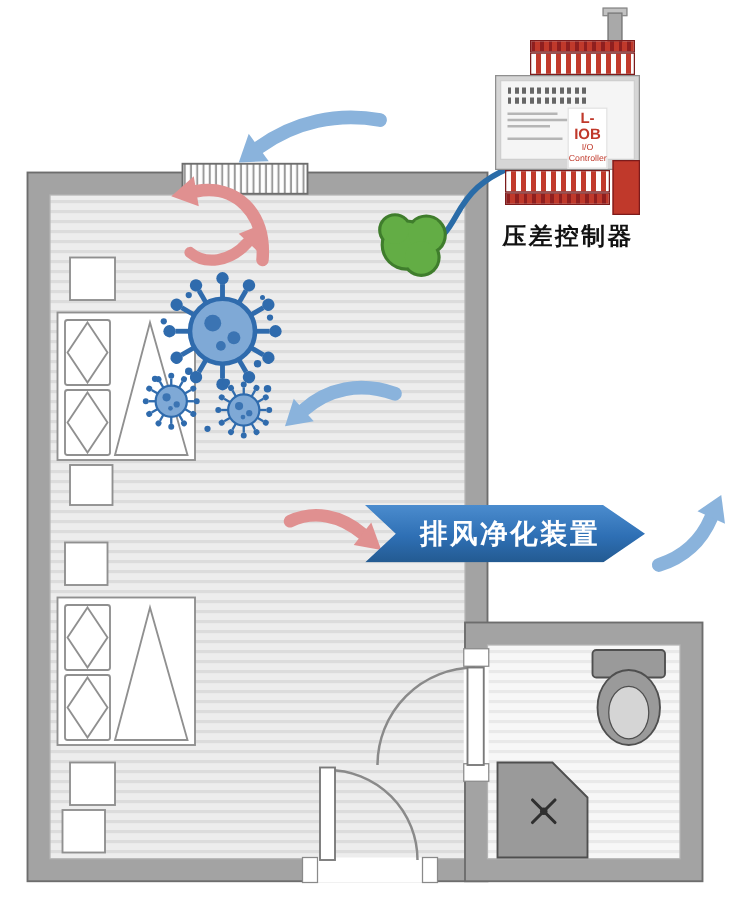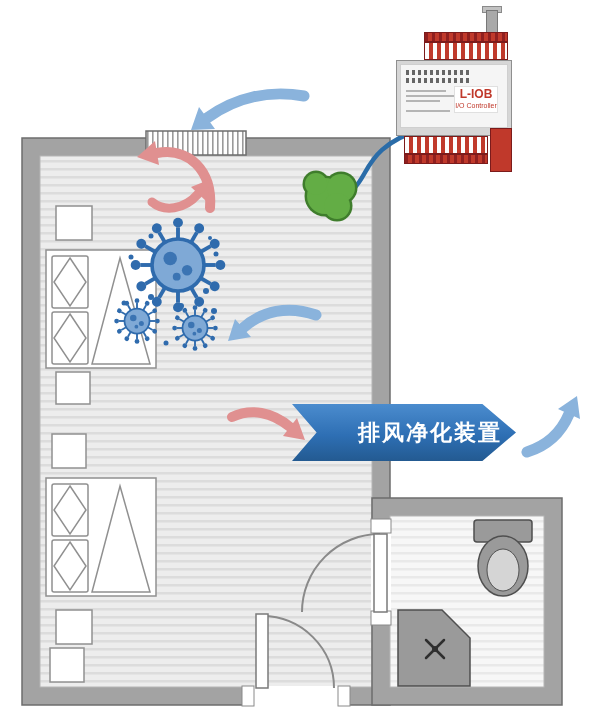--- a/index.html
+++ b/index.html
@@ -45,23 +45,23 @@
     position:absolute;display:flex;align-items:center;justify-content:center;
     color:#fff;font-weight:700;
     background:linear-gradient(180deg,var(--banner_blue_light,#4b8cce) 0%,var(--banner_blue,#2e6fb4) 55%,var(--banner_blue_dark,#235a91) 100%);
   }
   .banner-supply{
     left:310px;top:300px;width:210px;height:57px;
     clip-path:polygon(0% 50%,15% 0%,100% 0%,89% 50%,100% 100%,15% 100%);
     font-size:24px;letter-spacing:3px;padding-left:16px;box-sizing:border-box;
   }
   .banner-exhaust{
-    left:292px;top:404px;width:224px;height:57px;
+    left:292px;top:404px;width:224px;height:46px;
     clip-path:polygon(0% 0%,85% 0%,100% 50%,85% 100%,0% 100%,11% 50%);
-    font-size:22px;letter-spacing:2px;padding-left:22px;padding-right:14px;box-sizing:border-box;justify-content:flex-end;
+    font-size:22px;letter-spacing:2px;padding-left:22px;padding-right:14px;box-sizing:border-box;
   }
 
   
   .controller{position:absolute;left:396px;top:14px;width:118px;height:152px;}
   .controller > div{position:absolute;box-sizing:border-box;}
   .bolt{left:90px;top:-4px;width:12px;height:24px;background:#a9a9a9;border:1px solid #787878;}
   .bolt-cap{left:86px;top:-8px;width:20px;height:7px;background:#c2c2c2;border:1px solid #8a8a8a;}
   .screws-top{left:28px;top:18px;width:84px;height:10px;
     background:repeating-linear-gradient(90deg,#8f1f1f 0 3px,var(--device_red,#c0392b) 3px 7px);border:1px solid #7c1b1b;}
   .term-top{left:28px;top:28px;width:84px;height:18px;
@@ -69,21 +69,21 @@
   .dev-body{left:0;top:46px;width:116px;height:76px;background:#d6d6d6;border:1px solid #8f8f8f;}
   .dev-face{left:4px;top:50px;width:108px;height:64px;background:#f5f5f5;border:1px solid #cfcfcf;}
   .led-row{height:5px;background:repeating-linear-gradient(90deg,#666 0 3px,transparent 3px 6px);}
   .led-row.r1{left:10px;top:56px;width:66px;}
   .led-row.r2{left:10px;top:64px;width:66px;}
   .tiny-bar{background:#b5b5b5;height:2px;}
   .tiny-bar.b1{left:10px;top:76px;width:40px;}
   .tiny-bar.b2{left:10px;top:81px;width:48px;}
   .tiny-bar.b3{left:10px;top:86px;width:34px;}
   .tiny-bar.b4{left:10px;top:96px;width:44px;}
-  .label-patch{left:58px;top:72px;width:44px;background:#fff;border:1px solid #e0e0e0;
+  .label-patch{left:58px;top:72px;width:32px;background:#fff;border:1px solid #e0e0e0;
     text-align:center;padding:1px 0 2px;}
   .brand{color:var(--device_red,#c0392b);font-weight:700;font-size:12px;line-height:13px;}
   .brand-sub{color:var(--device_red,#c0392b);font-size:7px;line-height:9px;}
   .term-bottom{left:8px;top:122px;width:84px;height:18px;
     background:repeating-linear-gradient(90deg,#fdfdfd 0 4px,var(--device_red,#c0392b) 4px 8px);border:1px solid #7c1b1b;}
   .screws-bottom{left:8px;top:140px;width:84px;height:10px;
     background:repeating-linear-gradient(90deg,#8f1f1f 0 3px,var(--device_red,#c0392b) 3px 7px);border:1px solid #7c1b1b;}
   .side-block{left:94px;top:114px;width:22px;height:44px;background:var(--device_red,#c0392b);border:1px solid #7c1b1b;}
 
   .controller-label{
@@ -279,18 +279,19 @@
     <div class="tiny-bar b4"></div>
     <div class="label-patch">
       <div class="brand">L-IOB</div>
       <div class="brand-sub">I/O Controller</div>
     </div>
     <div class="term-bottom"></div>
     <div class="screws-bottom"></div>
     <div class="side-block"></div>
   </div>
 
+  <div class="controller-label">压差控制器</div>
 
   <div class="banner banner-exhaust">
     <span>排风净化装置</span>
   </div>
 
 </div>
 
 </body></html>

